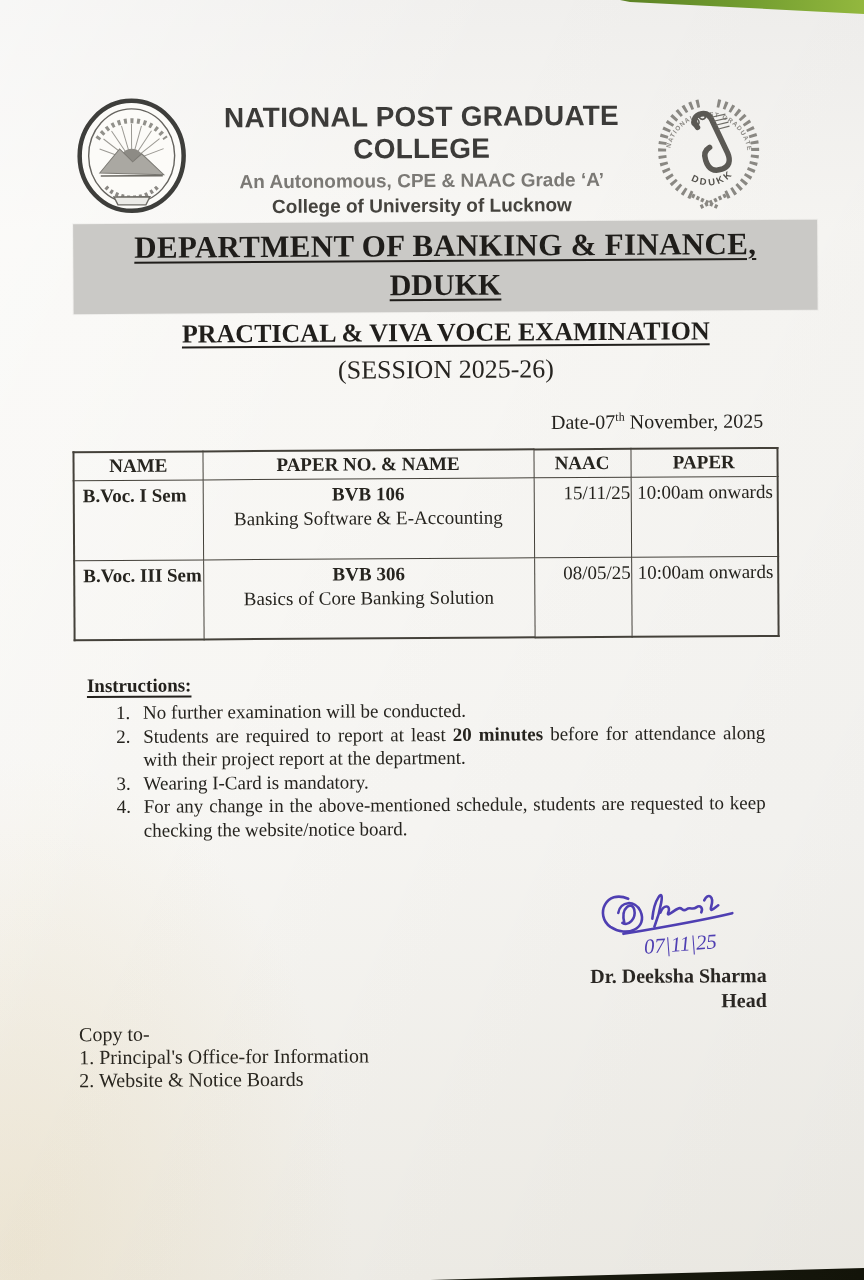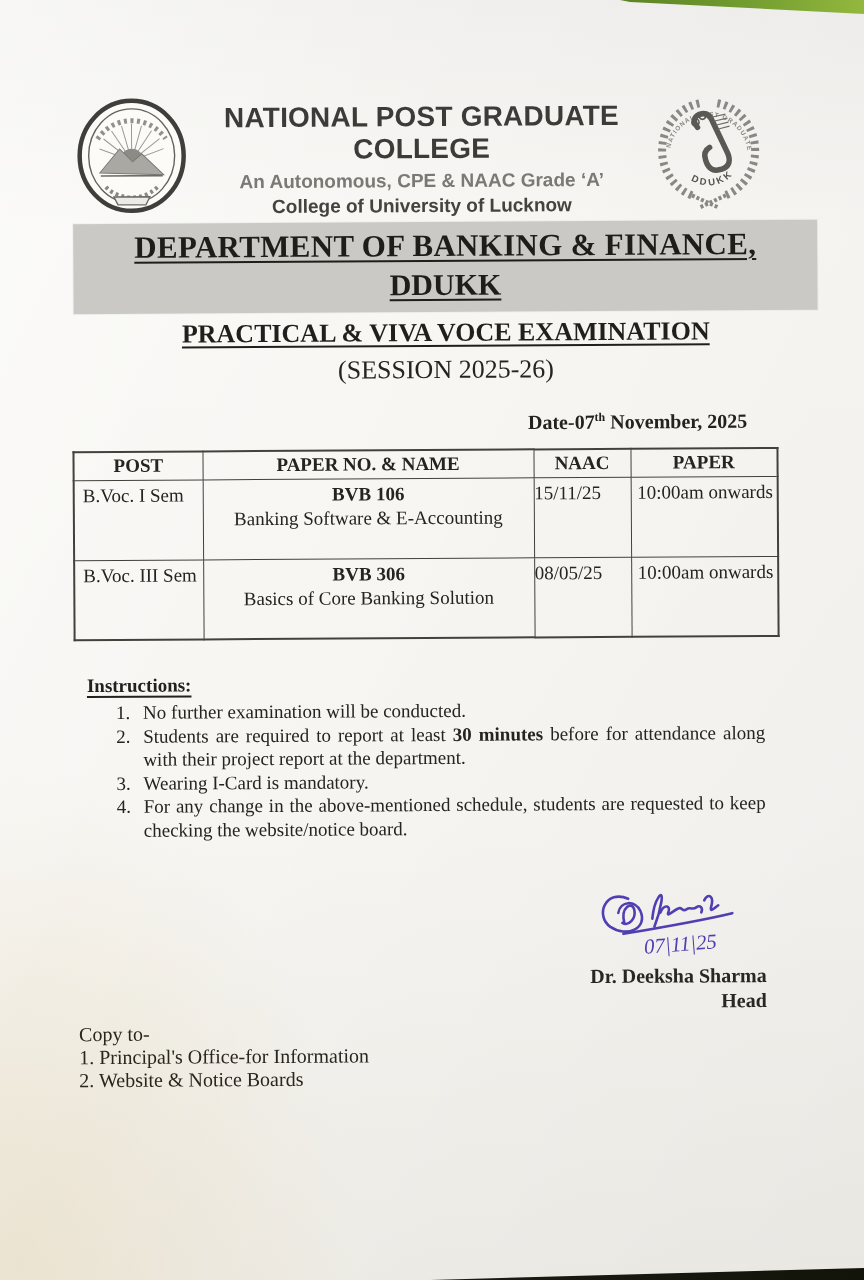--- a/index.html
+++ b/index.html
@@ -46,34 +46,34 @@
   
   .u{ text-decoration:underline; text-decoration-thickness:2.4px; text-underline-offset:4px; }
   .title-block{ position:absolute; left:75px; top:222px; width:744px; text-align:center; }
   .dept-banner{ background:#cac9c6; padding:6px 4px 10px; box-shadow:0 0 0 1px rgba(0,0,0,.03); }
   .dept-line1{ font-size:31px; font-weight:700; letter-spacing:.3px; color:#1f1d1a; }
   .dept-line2{ font-size:30px; font-weight:700; margin-top:4px; color:#1f1d1a; }
   .exam-title{ font-size:26px; font-weight:700; margin-top:6px; color:#211f1c; }
   .session{ font-size:26px; margin-top:7px; color:#262420; }
 
   
-  .date-line{ position:absolute; top:411px; right:116px; font-size:20px; font-weight:700; color:#24221e; }
+  .date-line{ position:absolute; top:411px; right:100px; font-size:20px; font-weight:400; color:#24221e; }
   .date-line sup{ font-size:12px; }
 
   
   table.exam{ position:absolute; left:73px; top:449px; width:704px;
     border-collapse:collapse; table-layout:fixed; color:#26241f; }
   table.exam th, table.exam td{ border:1.6px solid #44413a; vertical-align:top; }
   table.exam{ border:2px solid #44413a; }
   th{ font-size:19px; font-weight:700; padding:2px 0 3px; text-align:center; }
   td{ font-size:19px; padding-top:4px; }
-  td.cls{ font-weight:400; padding-left:8px; }
+  td.cls{ font-weight:700; padding-left:8px; }
   .pno{ text-align:center; font-weight:700; }
   .pname{ text-align:center; margin-top:2px; }
-  td.dt{ text-align:left;margin-left:37px; }
+  td.dt{ text-align:right;margin-left:37px; }
   td.tm{ text-align:center; padding-left:2px; }
   tr.r1 td{ height:80px; }
   tr.r2 td{ height:79px; }
 
   
   .instructions{ position:absolute; left:86px; top:673px; width:678px; }
   .ins-head{ font-size:19px; font-weight:700; color:#23211d; }
   .ins-list{ margin-top:4px; }
   .ins-item{ display:flex; font-size:19px; line-height:23.5px; color:#26241f; }
   .ins-num{ width:27px; flex:0 0 27px; text-align:left; padding-left:29px; box-sizing:content-box; }
@@ -166,21 +166,21 @@
 
     <table class="exam">
       <colgroup>
           <col style="width:129px">
           <col style="width:331px">
           <col style="width:97px">
           <col style="width:147px">
         </colgroup>
       <thead>
         <tr>
-          <th>POST</th>
+          <th>NAME</th>
           <th>PAPER NO. &amp; NAME</th>
           <th>NAAC</th>
           <th>PAPER</th>
         </tr>
       </thead>
       <tbody>
         <tr class="r1">
           <td class="cls">B.Voc. I Sem</td>
           <td>
             <div class="pno">BVB 106</div>
@@ -203,21 +203,21 @@
 
     <section class="instructions">
       <div class="ins-head"><span class="u">Instructions:</span></div>
       <div class="ins-list">
         <div class="ins-item">
           <span class="ins-num">1.</span>
           <span class="ins-text"><span>No further examination will be conducted.</span><b></b><span></span></span>
         </div>
         <div class="ins-item">
           <span class="ins-num">2.</span>
-          <span class="ins-text"><span>Students are required to report at least </span><b>30 minutes</b><span> before for attendance along with their project report at the department.</span></span>
+          <span class="ins-text"><span>Students are required to report at least </span><b>20 minutes</b><span> before for attendance along with their project report at the department.</span></span>
         </div>
         <div class="ins-item">
           <span class="ins-num">3.</span>
           <span class="ins-text"><span>Wearing I-Card is mandatory.</span><b></b><span></span></span>
         </div>
         <div class="ins-item">
           <span class="ins-num">4.</span>
           <span class="ins-text"><span>For any change in the above-mentioned schedule, students are requested to keep checking the website/notice board.</span><b></b><span></span></span>
         </div>
       </div>

